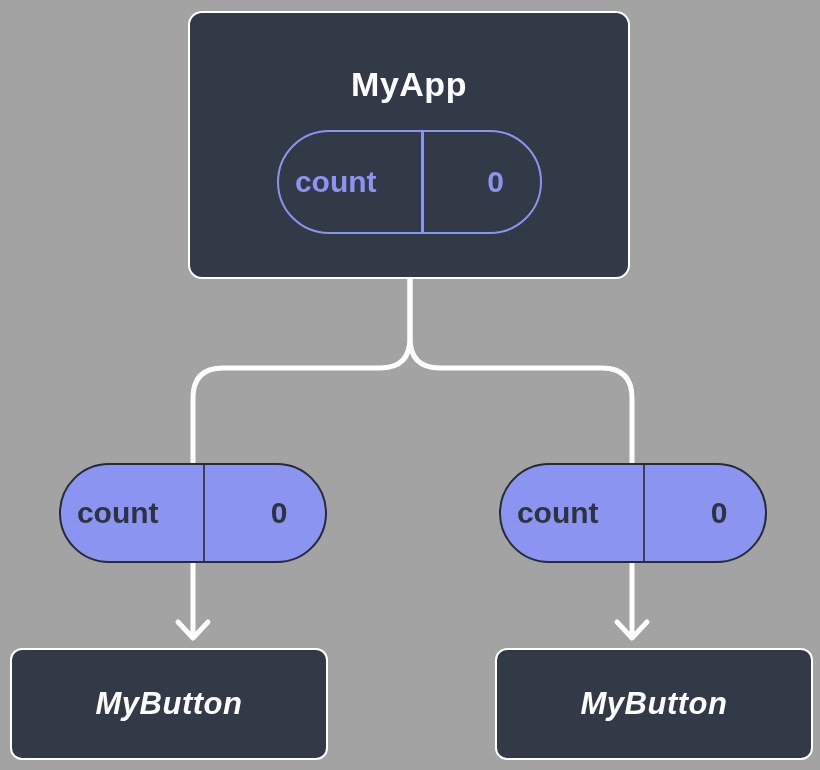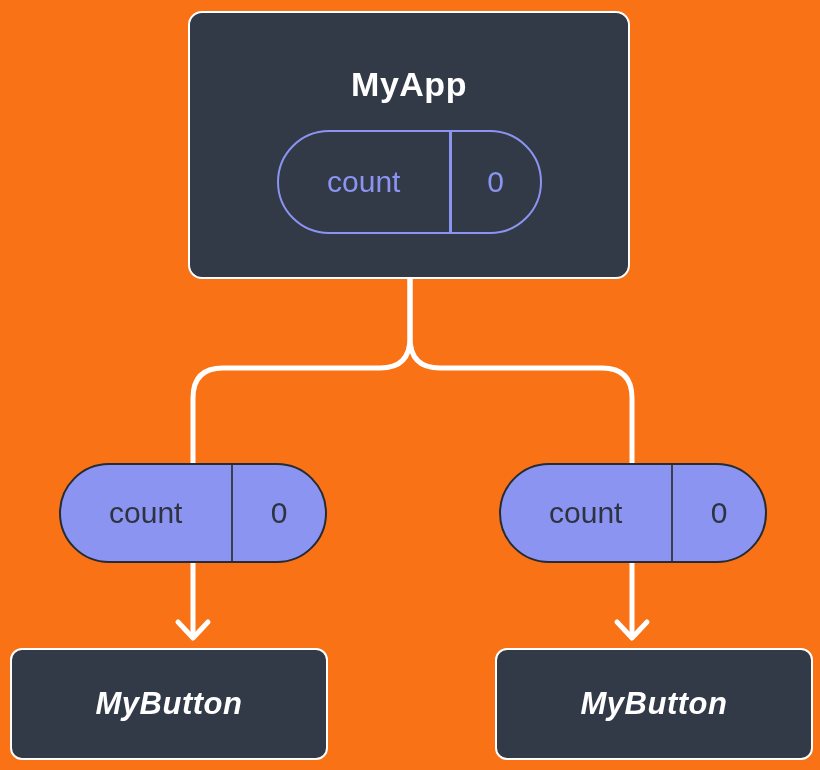--- a/index.html
+++ b/index.html
@@ -5,21 +5,21 @@
   html, body {
     margin: 0;
     padding: 0;
     background: #000000;
     font-family: "Liberation Sans", "DejaVu Sans", sans-serif;
   }
   .canvas {
     position: relative;
     width: 820px;
     height: 770px;
-    background: #f97316;
+    background: #a3a3a3;
     overflow: hidden;
   }
   .connectors {
     position: absolute;
     left: 0;
     top: 0;
     width: 820px;
     height: 770px;
     z-index: 1;
   }
@@ -66,22 +66,23 @@
     font-size: 31px;
     font-style: italic;
   }
   .leaf-left  { left: 10px;  top: 648px; }
   .leaf-right { left: 495px; top: 648px; }
   .pill {
     box-sizing: border-box;
     display: flex;
     align-items: stretch;
     font-size: 30px;
-    font-weight: 400;
+    font-weight: 700;
     z-index: 2;
+    gap: 28px;
   }
   .pill .pill-key {
     flex: 1;
     display: flex;
     align-items: center;
     justify-content: center;
   }
   .pill .pill-divider {
     width: 2.5px;
     align-self: stretch;

